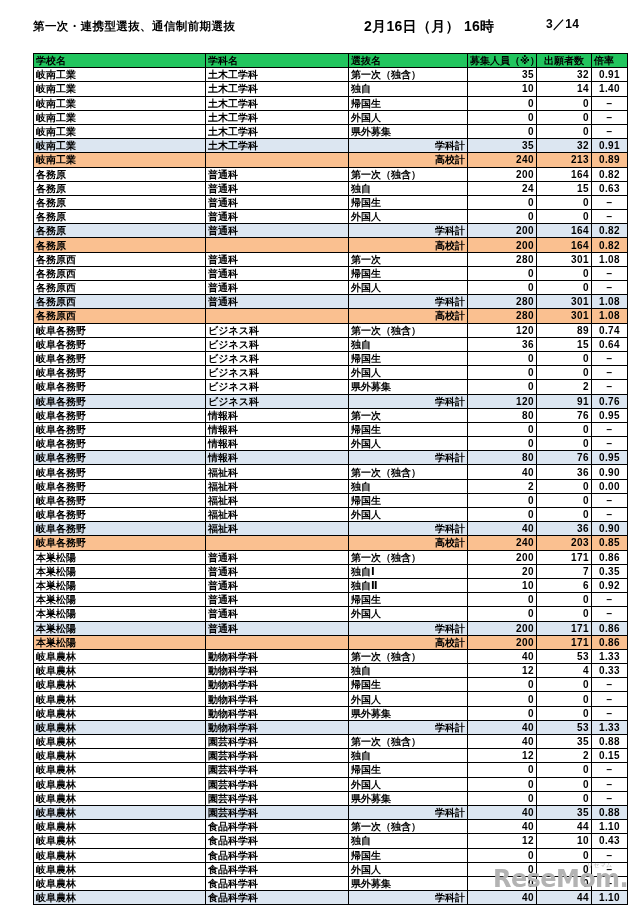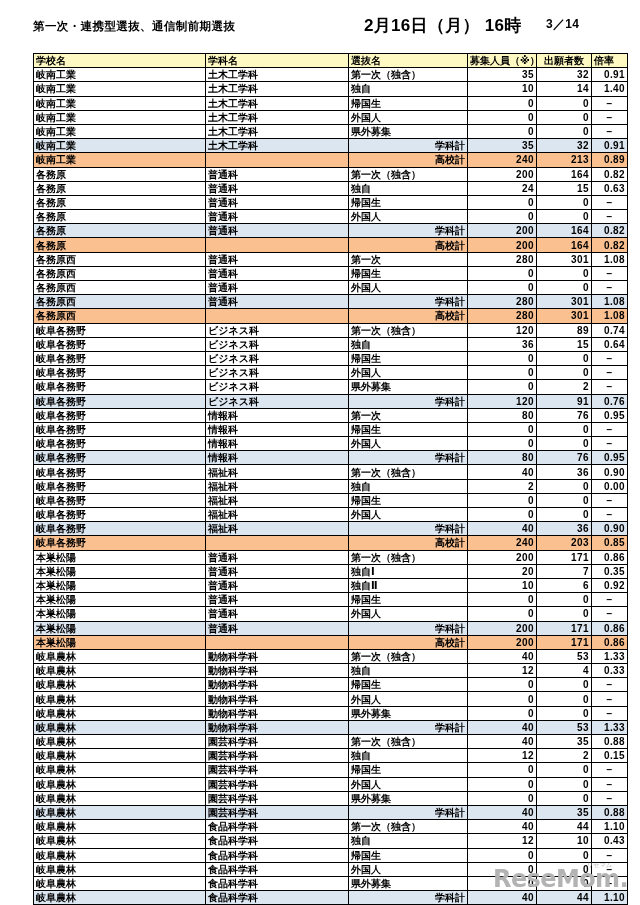--- a/index.html
+++ b/index.html
@@ -35,21 +35,21 @@
     left: 33px; top: 0;
     font-size: 11.5px;
     font-weight: bold;
     letter-spacing: 0.4px;
     white-space: nowrap;
     line-height: 16px;
   }
   .doc-date {
     position: absolute;
     left: 364px; top: 0;
-    font-size: 17px;
+    font-size: 14px;
     font-weight: bold;
     letter-spacing: 0.3px;
     white-space: nowrap;
     line-height: 16px;
   }
   .doc-page {
     position: absolute;
     left: 546px; top: -2px;
     font-size: 12px;
     font-weight: bold;
@@ -84,36 +84,36 @@
     height: 14.2px;
     padding: 0 2px;
     font-size: 10px;
     line-height: 13px;
     white-space: nowrap;
     overflow: hidden;
     font-weight: bold;
     box-sizing: border-box;
   }
   table.datatbl thead th {
-    background: #fef9c3;
+    background: #22c55e;
     text-align: left;
     letter-spacing: 0px;
     border-bottom: 1.6px solid #000;
     margin-top: 8px;
   }
   table.datatbl thead th.num {
     text-align: center;
   }
   td.num {
     text-align: right;
     padding-right: 4px;
     letter-spacing: 0.4px;
   }
   td.ratio {
-    text-align: right;
+    text-align: center;
     padding-left: 3px;
     letter-spacing: 0.4px;
   }
   td.dash {
     text-align: center;
     letter-spacing: 0;
   }
   td.sel-total {
     text-align: right;
     padding-right: 2px;

